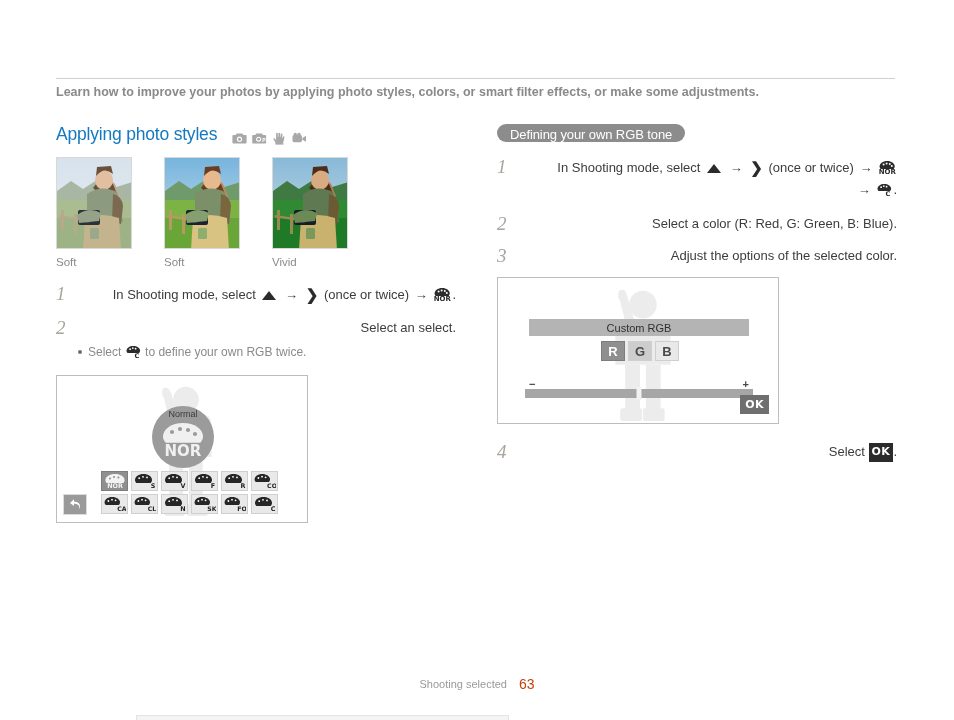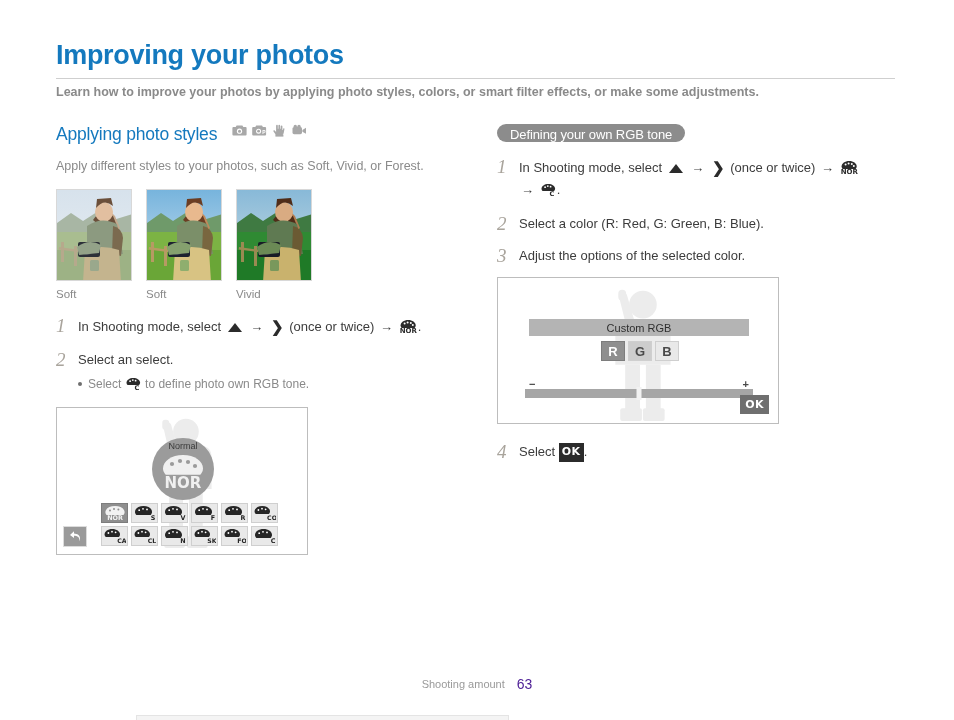--- a/index.html
+++ b/index.html
@@ -28,57 +28,57 @@
     position:absolute; left:56px; top:84px; width:830px;
     font-size:12.5px; color:#8a8a8a; line-height:1.4;font-weight:bold;
   }
 
   
   .col-left  { position:absolute; left:56px;  top:124px; width:400px; }
   .col-right { position:absolute; left:497px; top:124px; width:400px; }
 
   
   .sec-head {
-    display:flex; align-items:flex-start; gap:9px;
+    display:flex; align-items:flex-end; gap:9px;
     margin-bottom:12px;
   }
   .sec-head h2 {
     margin:0; font-size:17.5px; font-weight:normal;
     color:#1479be; letter-spacing:-0.2px;
   }
   .mode-icons { display:flex; align-items:center; gap:5px; margin-left:6px; }
   .mic { width:15px; height:13px; position:relative; display:inline-block; }
   .mic svg { display:block; }
 
   .lead {
     font-size:12.5px; color:#8a8a8a; line-height:1.45;
     margin:0 0 14px 0; width:370px;
   }
 
   
-  .thumbs { display:flex; gap:14px; margin-bottom:6px; }
+  .thumbs { display:flex; gap:32px; margin-bottom:6px; }
   .thumb-wrap { width:76px; }
   .thumb {
     width:76px; height:92px; border:1px solid #d8d8d8;
     position:relative; overflow:hidden; display:block;
   }
   .thumb svg { display:block; }
   .thumb-label {
     font-size:11.5px; color:#8a8a8a; margin-top:7px; display:block;
   }
 
   
   .steps { margin-top:16px; }
   .step { display:flex; margin-bottom:11px; }
   .step-num {
     width:22px; flex:0 0 22px;
     font-size:19px; font-style:italic; color:#a9a49c;
     line-height:1.1; font-family:"Liberation Serif", serif;
   }
-  .step-body { flex:1; font-size:13px; color:#3c3c3c; line-height:1.5; }
+  .step-body { flex:1; font-size:13px; color:#3c3c3c; line-height:1.5;text-align:right; }
   .step-body .sub {
     font-size:12px; color:#8a8a8a; margin-top:5px;
     display:flex; gap:6px; align-items:flex-start; line-height:1.5;
   }
   .bullet-dot {
     width:4px; height:4px; border-radius:50%; background:#6e6e6e;
     margin-top:7px; flex:0 0 4px;
   }
   .arrow { color:#3c3c3c; padding:0 2px; }
   .tri-up {
@@ -205,30 +205,29 @@
     font-size:13px; padding:3px 13px 0 13px; border-radius:11px;
     margin-bottom:13px; letter-spacing:-0.1px;
   }
 
   
   .footer {
     position:absolute; left:0; right:0; top:676px;
     text-align:center; font-size:11px; color:#9a9a9a;
   }
   .footer .pg {
-    color:#4c1d95; font-size:14px; margin-left:12px;
+    color:#c2410c; font-size:14px; margin-left:12px;
     vertical-align:-1px;
   }
 </style>
 </head>
 <body>
 
 <div class="page">
 
-  <div class="title">Improving your photos</div>
   <div class="title-rule"></div>
   <div class="intro">Learn how to improve your photos by applying photo styles, colors, or smart filter effects, or make some adjustments.</div>
 
   <div class="col-left">
 
     <div class="sec-head">
       <h2>Applying photo styles</h2>
       <div class="mode-icons">
         <span class="mic">
           <svg width="15" height="13" viewBox="0 0 15 13">
@@ -255,21 +254,20 @@
           <svg width="15" height="13" viewBox="0 0 15 13">
             <rect x="0.5" y="3" width="9.5" height="7.2" rx="1.6" fill="#a8a8a8"></rect>
             <path fill="#a8a8a8" d="M10.4 5.9l3.6-2.1v6l-3.6-2.1z"></path>
             <circle cx="3.3" cy="2.5" r="1.7" fill="#a8a8a8"></circle>
             <circle cx="7" cy="2.5" r="1.7" fill="#a8a8a8"></circle>
           </svg>
         </span>
       </div>
     </div>
 
-    <p class="lead">Apply different styles to your photos, such as Soft, Vivid, or Forest.</p>
 
     <div class="thumbs">
 
       <div class="thumb-wrap">
         <div class="thumb">
           <svg width="76" height="92" viewBox="0 0 76 92">
             <defs>
               <linearGradient id="skyS" x1="0" y1="0" x2="0" y2="1">
                 <stop offset="0" stop-color="#d7e2ec"></stop>
                   <stop offset="1" stop-color="#e8eef2"></stop>
@@ -408,21 +406,21 @@
               <span>Select</span>
               <span class="pal">
                 <svg width="15" height="13" viewBox="0 0 15 13">
                   <path fill="#2b2b2b" d="M7.3 0C3.5 0 .5 2.1.5 4.8c0 .9.4 1.7 1 2.3h11.6c.6-.6 1-1.4 1-2.3C14.1 2.1 11.1 0 7.3 0z"></path>
                   <circle cx="4.1" cy="3.2" r=".9" fill="#fff"></circle>
                     <circle cx="6.8" cy="2.1" r=".9" fill="#fff"></circle>
                   <circle cx="9.6" cy="2.7" r=".9" fill="#fff"></circle>
                   <text x="11" y="12.4" font-size="6.5" font-weight="bold" fill="#2b2b2b" text-anchor="middle" font-family="DejaVu Sans, sans-serif">C</text>
                 </svg>
               </span>
-              <span>to define photo own RGB tone.</span>
+              <span>to define your own RGB twice.</span>
             </span>
           </div>
         </div>
       </div>
     </div>
 
     <div class="screen-left">
       <svg class="silhouette" viewBox="0 0 252 148">
         <g fill="#ececec">
           <circle cx="130" cy="24" r="13"></circle>
@@ -664,15 +662,15 @@
         <div class="step-num">4</div>
         <div class="step-body">
           <span>Select</span>
           <span class="ok-inline">OK</span><span>.</span>
         </div>
       </div>
     </div>
   </div>
 
   <div class="footer">
-    <span>Shooting amount</span><span class="pg">63</span>
+    <span>Shooting selected</span><span class="pg">63</span>
   </div>
 </div>
 
 </body></html>

